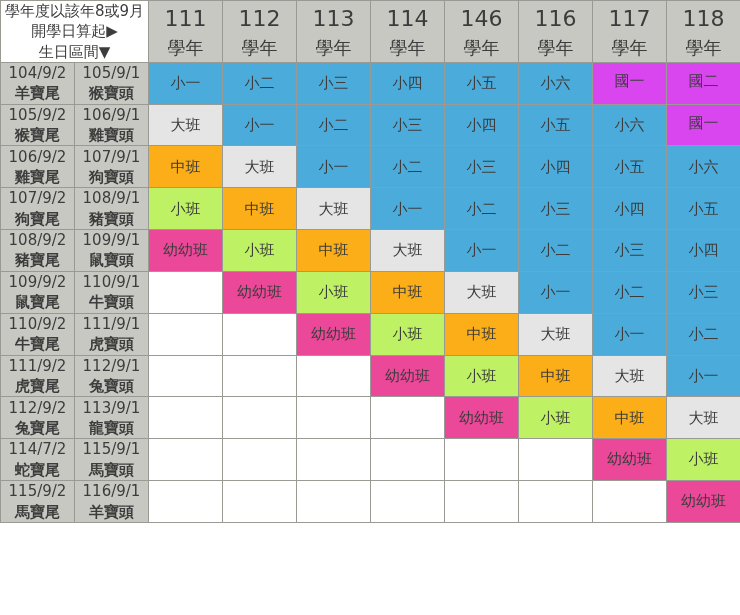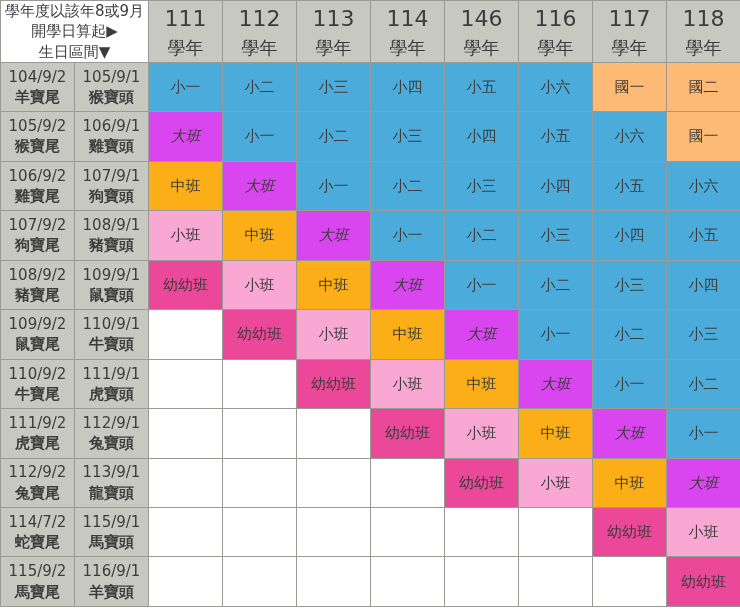--- a/index.html
+++ b/index.html
@@ -10,21 +10,21 @@
   body {
     width: 740px;
     height: 615px;
     overflow: hidden;
     font-family: "DejaVu Sans", "Liberation Sans", sans-serif;
   }
   #grade-table {
     border-collapse: collapse;
     table-layout: fixed;
     width: 740px;
-    height: 607px;
+    height: 523px;
   }
   #grade-table td, #grade-table th {
     border: 1px solid #9a9a95;
     padding: 0;
     margin: 0;
     text-align: center;
     vertical-align: middle;
     font-weight: normal;
     color: #3c3c3c;
     font-size: 15px;
@@ -60,25 +60,25 @@
     background: #c8c8c3;
     color: #3a3a3a;
     font-size: 15px;
   }
   .rl-date { display: block; line-height: 1.35; }
   .rl-zodiac { display: block; line-height: 1.35; font-weight: bold; }
   
   .cell { font-size: 15px; }
   .c-empty  { background: #ffffff; }
   .c-blue   { background: #4bacdc; color: #2d2d2d; }
-  .c-salmon { background: #d946ef; color: #3a2a22; font-style: italic; }
+  .c-salmon { background: #e5e5e5; color: #3a2a22; }
   .c-orange { background: #fbae17; color: #3a2e12; }
-  .c-green  { background: #f9a8d4; color: #2c3418; }
+  .c-green  { background: #bef264; color: #2c3418; }
   .c-tan    { background: #ec4899; color: #3a3225; }
-  .c-yellow { background: #fdba74; color: #39360f; }
+  .c-yellow { background: #d946ef; color: #39360f; font-family: Liberation Mono, monospace; }
   
   col.c-label { width: 74px; }
   col.c-year  { width: 74px; }
 </style>
 </head>
 <body>
 
 <table id="grade-table">
   <colgroup>
     <col class="c-label">

